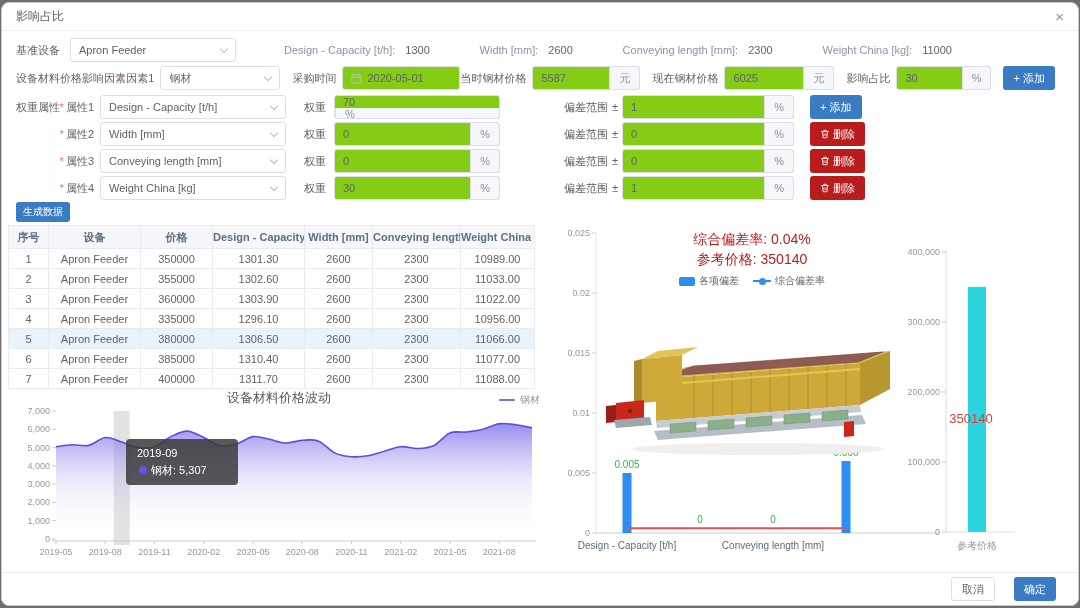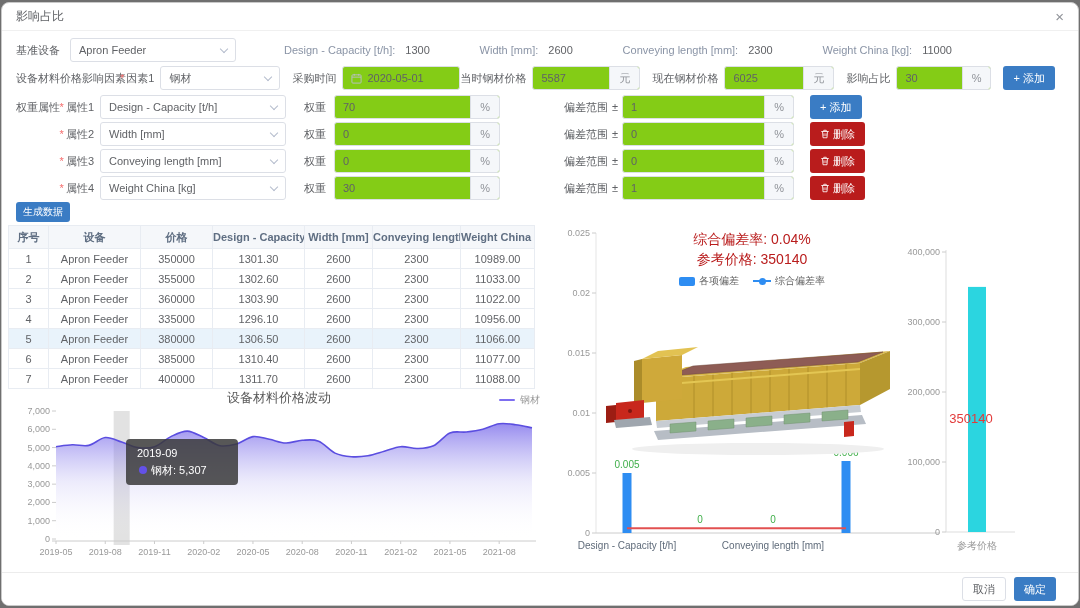--- a/index.html
+++ b/index.html
@@ -63,21 +63,21 @@
   #dev-legend{display:inline-flex;align-items:center;gap:14px;margin-top:5px;font-size:10px;color:#666}
   .lg-item{display:inline-flex;align-items:center;gap:4px}
   .lgbar{width:16px;height:9px;background:#2e8df2;border-radius:2px}
   .lgdotline{width:18px;height:2px;background:#2e8df2;position:relative}
   .lgdotline::after{content:"";position:absolute;left:6px;top:-2.5px;width:7px;height:7px;border-radius:50%;
     background:#2e8df2}
   svg{display:block}
   .absvg{position:absolute}
   
   #footer{position:absolute;bottom:0;left:0;right:0;height:33px;border-top:1px solid #ececec;
-    display:flex;align-items:center;justify-content:flex-end;gap:8px;padding-right:22px;background:#fff}
+    display:flex;align-items:center;justify-content:flex-end;gap:19px;padding-right:22px;background:#fff}
 </style>
 </head>
 <body>
 
 <div class="dialog">
 
   <div class="dlg-header">
     <span class="dlg-title">影响占比</span>
     <button class="dlg-close">×</button>
   </div>
@@ -147,21 +147,21 @@
 
   <div id="weight-rows">
       <div class="wrow">
         <span class="wsec flabel">权重属性</span>
         <span class="wlabel flabel"><span class="req">*</span>属性1</span>
         <div class="sel" style="width: 186px;">
           <span class="sel-text">Design - Capacity [t/h]</span>
           <i class="chev"></i>
         </div>
         <span class="flabel" style="margin: 0px 8px 0px 18px;">权重</span>
-        <div class="igroup" style="width: 166px;">
+        <div class="igroup" style="width: 166px; flex-direction: column;">
           <span class="ival">70</span>
           <span class="iappend">%</span>
         </div>
         <span class="flabel" style="margin-left: 64px;">偏差范围</span>
         <span class="pm">±</span>
         <div class="igroup" style="width: 172px;">
           <span class="ival">1</span>
           <span class="iappend">%</span>
         </div>
         <button class="btn btn-blue" style="margin-left: 16px;">+ 添加</button>

